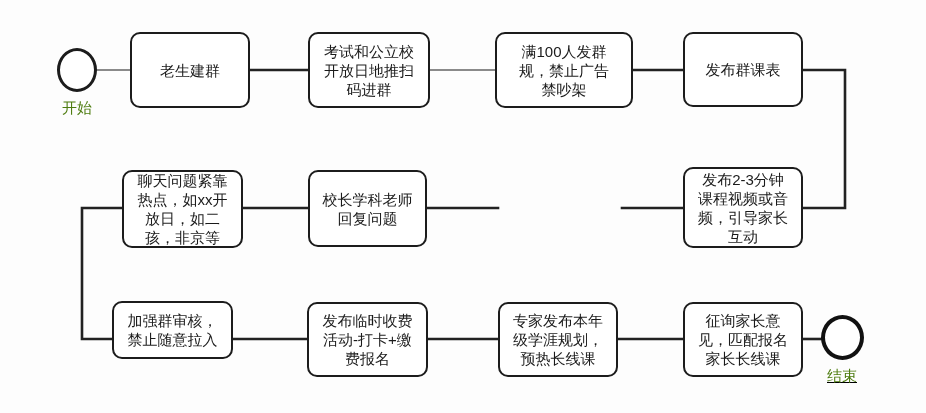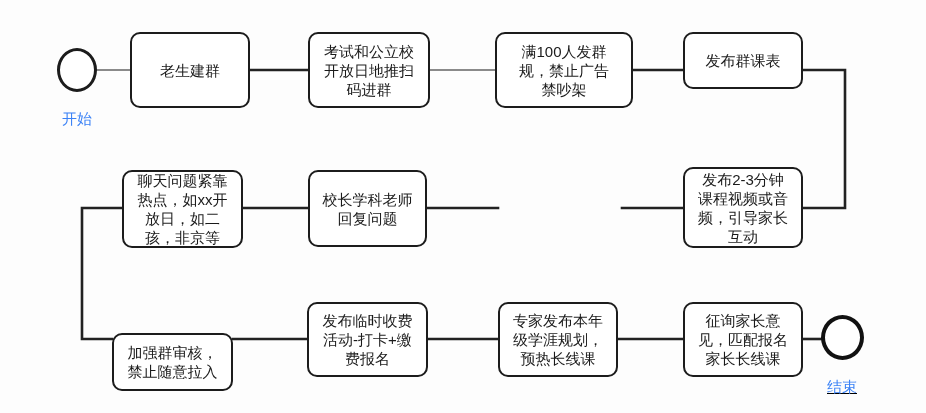--- a/index.html
+++ b/index.html
@@ -46,51 +46,51 @@
     white-space: pre-line;
     color: #1a1a1a;
     font-size: 15px;
     line-height: 19px;
     padding: 2px 12px;
   }
   
   .n1  { left: 130px; top: 32px;  width: 120px; height: 76px; }
   .n2  { left: 308px; top: 32px;  width: 122px; height: 76px; }
   .n3  { left: 495px; top: 32px;  width: 138px; height: 76px; }
-  .n4  { left: 683px; top: 32px;  width: 120px; height: 57px; }
+  .n4  { left: 683px; top: 32px;  width: 120px; height: 75px; }
   
   .n5  { left: 122px; top: 170px; width: 121px; height: 78px; }
   .n6  { left: 308px; top: 170px; width: 119px; height: 77px; }
   .n7  { left: 498px; top: 168px; width: 124px; height: 76px; }
   .n8  { left: 683px; top: 167px; width: 120px; height: 81px; }
   
-  .n9  { left: 112px; top: 301px; width: 121px; height: 58px; margin-top: 32px; }
+  .n9  { left: 112px; top: 301px; width: 121px; height: 58px; }
   .n10 { left: 307px; top: 302px; width: 121px; height: 75px; }
   .n11 { left: 498px; top: 302px; width: 120px; height: 75px; }
   .n12 { left: 683px; top: 302px; width: 120px; height: 75px; }
 
   .terminal {
     position: absolute;
     display: flex;
     flex-direction: column;
     align-items: center;
   }
   .terminal .circle {
     box-sizing: border-box;
     background: #ffffff;
     border-radius: 50%;
   }
   .terminal.start { left: 53px; top: 48px; width: 48px; }
   .terminal.start .circle { width: 40px; height: 44px; border: 3px solid #1c1c1c; }
   .terminal.end { left: 818px; top: 315px; width: 48px; text-decoration: underline; }
   .terminal.end .circle { width: 43px; height: 45px; border: 4.5px solid #111111; }
   .terminal-label {
-    margin-top: 18px;
+    margin-top: 7px;
     font-size: 15px;
-    color: #3b82f6;
+    color: #4d7c0f;
     white-space: nowrap;
   }
 </style>
 </head>
 <body>
 
 <div class="canvas">
 
   <svg class="connectors" viewBox="0 0 926 413" xmlns="http://www.w3.org/2000/svg">
     <path class="faded" d="M97 70 H130"></path>

